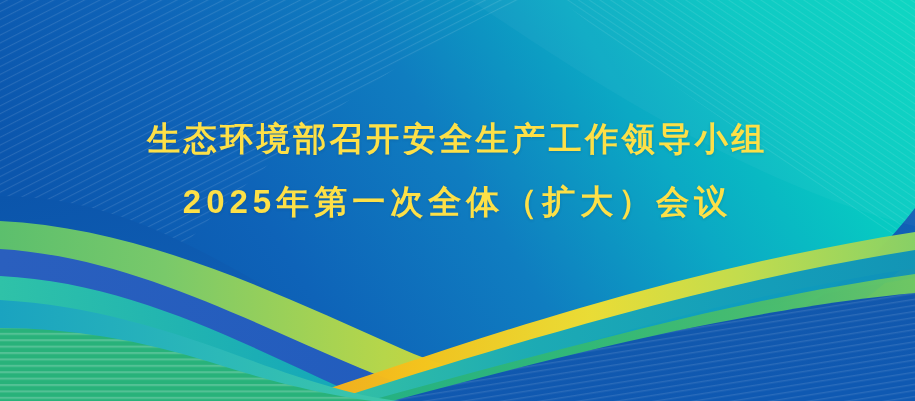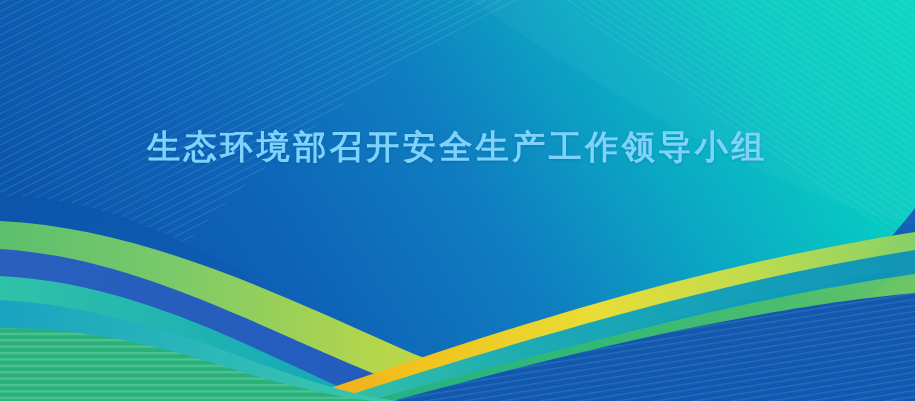--- a/index.html
+++ b/index.html
@@ -27,29 +27,28 @@
     height:401px;
     display:flex;
     flex-direction:column;
     align-items:center;
     justify-content:flex-start;
     padding-top:122px;
     box-sizing:border-box;
     pointer-events:none;
   }
   .title-line{
-    color:#7dd3fc;
+    color:#fde047;
     font-weight:bold;
     font-size:33px;
     line-height:1;
     letter-spacing:3.5px;
     white-space:nowrap;
     text-shadow:0 1px 3px rgba(5,40,85,.18);
     font-family:"Liberation Sans","DejaVu Sans",sans-serif;
-    margin-top:8px;
   }
   #title-line-1{ margin-bottom:30px; }
   #title-line-2{ letter-spacing:5px; }
 </style>
 </head>
 <body>
 
 <div id="banner">
 
   <svg class="layer" viewBox="0 0 915 401" preserveAspectRatio="none" xmlns="http://www.w3.org/2000/svg">
@@ -202,15 +201,16 @@
     <path d="M0,300 C90,305 170,330 250,360 C310,382 360,397 400,401 L0,401 Z" fill="url(#gSea)"></path>
 
     <path d="M0,328 C70,328 140,340 210,362 C266,380 320,394 372,401 L0,401 Z" fill="#28b27a"></path>
     <path d="M0,328 C70,328 140,340 210,362 C266,380 320,394 372,401 L0,401 Z" fill="url(#pHoriz)"></path>
 
     <path d="M470,0 C560,60 650,120 760,170 C830,202 880,218 915,226 L915,0 Z" fill="#ffffff" opacity="0.035"></path>
   </svg>
 
   <div id="title-block">
     <div class="title-line" id="title-line-1">生态环境部召开安全生产工作领导小组</div>
+    <div class="title-line" id="title-line-2">2025年第一次全体（扩大）会议</div>
   </div>
 
 </div>
 
 </body></html>

